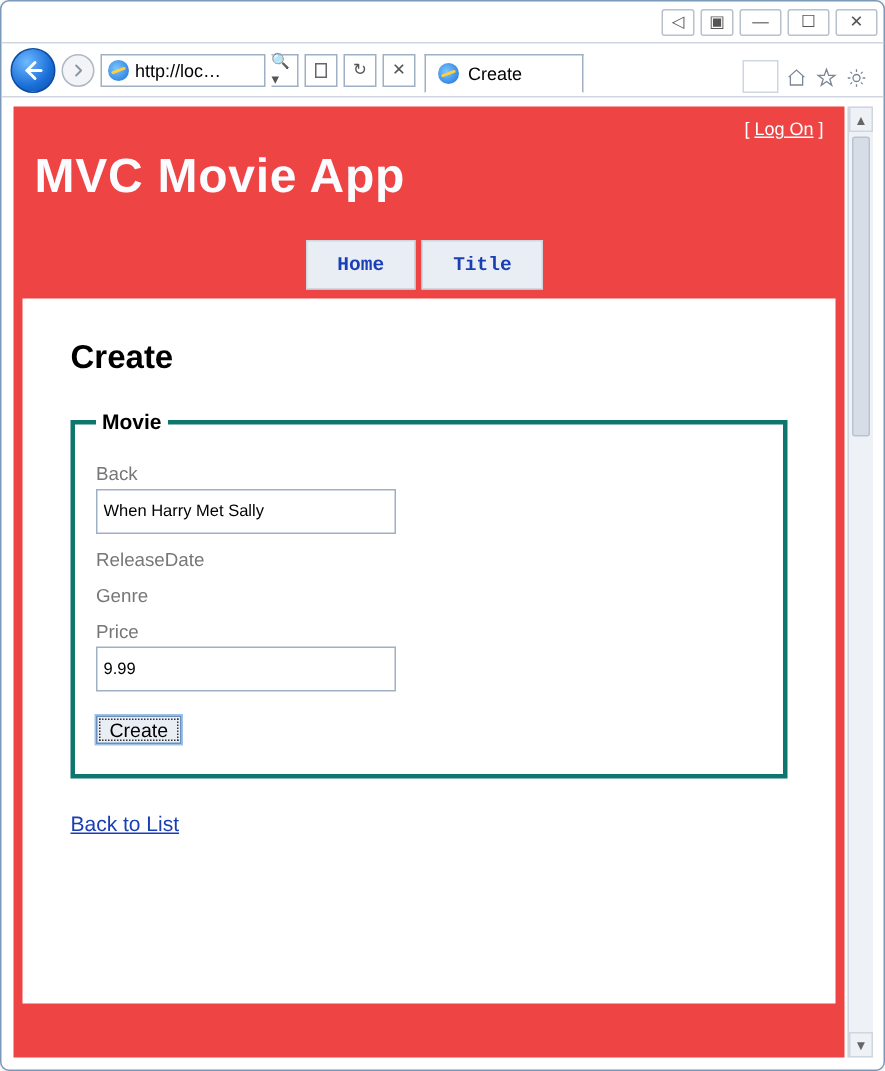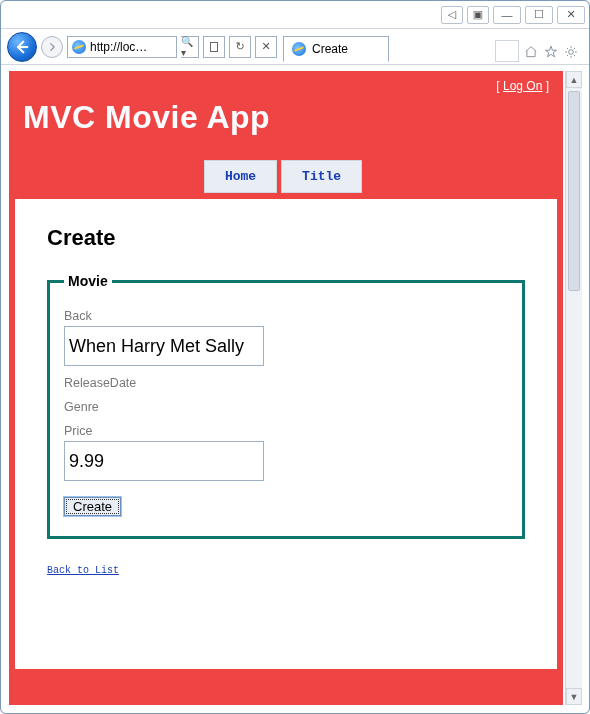--- a/index.html
+++ b/index.html
@@ -145,32 +145,32 @@
     min-height: 470px;
   }
   h2.pagetitle{font-family: Verdana, sans-serif;font-size:22px;font-weight:bold;margin-bottom:22px;}
   fieldset{
     border:3px solid #0f766e; padding: 10px 14px 20px;
   }
   legend{font-weight:bold;font-size:14px;padding:0 4px;}
   .field{margin-top:10px;}
   .field label{display:block;color:#777;font-size:12.5px;margin-bottom:3px;}
   .field input[type=text]{
-    width:200px;height:40px;border:1px solid #9fb0c4;padding:1px 4px;font-size:18px;
+    width:200px;height:30px;border:1px solid #9fb0c4;padding:1px 4px;font-size:11px;
     font-family:inherit;
   }
   .submitwrap{margin-top:16px;}
   .submitbtn{
     font-size:13px;padding:1px 8px;border:1px solid #6b8fbc;
     background:#e9edf4;cursor:pointer;
     outline:1px dotted #333;outline-offset:-3px;
     box-shadow:0 0 0 1px #9fc2e8;
   }
   .backlink{margin-top:22px;}
-  .backlink a{color:#1a3fb5;font-size:10px;font-family:Liberation Mono, monospace;}
+  .backlink a{color:#1a3fb5;font-size:14px;}
 </style>
 </head>
 <body>
 
 <div class="window">
 
   <div class="titlebar">
     <div class="tbtn narrow">◁</div>
     <div class="tbtn narrow">▣</div>
     <div class="tbtn">—</div>

